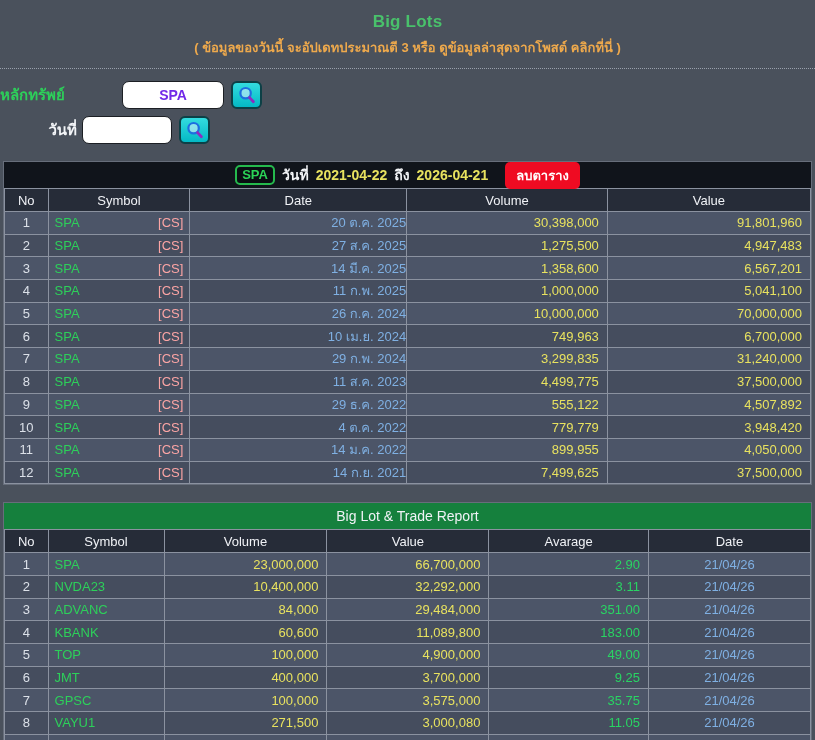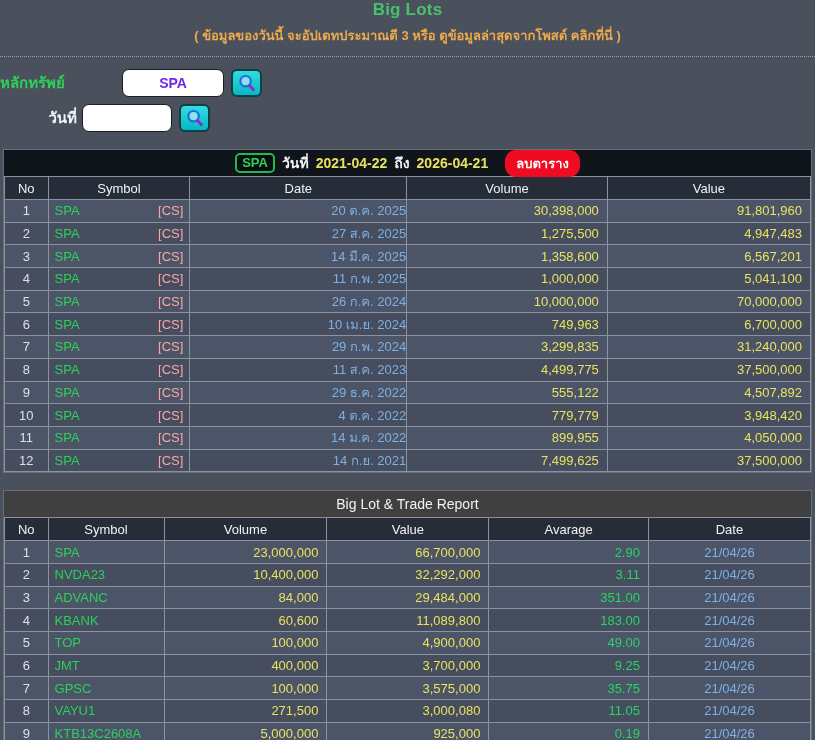--- a/index.html
+++ b/index.html
@@ -1,44 +1,44 @@
 <!DOCTYPE html>
 <html><head>
 <meta charset="utf-8">
 <style>
   html,body{margin:0;padding:0}
   body{width:815px;height:740px;overflow:hidden;background:#4a515c;
        font-family:"Liberation Sans","DejaVu Sans",sans-serif;-webkit-font-smoothing:antialiased}
-  .hdr{padding-top:0;text-align:center}
+  .hdr{padding-top:12px;text-align:center}
   .title{color:#49c16b;font-size:17px;font-weight:700;letter-spacing:.2px}
   .subtitle{color:#eea94c;font-size:13px;font-weight:700;margin-top:5px;cursor:pointer}
   .divider{border:0;border-top:1px dotted #99a0ac;margin:10px 0 0 0;height:0}
   .formarea{padding:12px 0 10px 0}
   .frow{display:flex;align-items:center;height:28px;margin-bottom:7px}
   .flabel{color:#f3f5f8;font-size:15px;font-weight:700}
   .flabel.sym{width:117px;text-align:left}
   .flabel.dat{width:77px;text-align:right}
   input.txt{height:24px;border:1px solid #1c1f24;border-radius:7px;margin-left:5px;text-align:center;
             font-weight:700;font-size:14px;color:#7229e8;outline:none;background:#fff;
             font-family:"Liberation Sans","DejaVu Sans",sans-serif}
   .in-sym{width:96px}.in-date{width:84px}
   .searchbtn{margin-left:7px;width:31px;height:28px;border-radius:6px;border:2px solid #0d4046;
              background:linear-gradient(#33dcdf,#04b9c5);display:flex;align-items:center;
              justify-content:center;cursor:pointer;padding:0;box-sizing:border-box}
   .tbl{margin:0 3px;border:1px solid #676e7b;background:#4a515c}
   .tbl1{margin-top:0}
   .tbl2{margin-top:17px}
   .tbar{height:26px;display:flex;align-items:center;justify-content:center;gap:7px;
         background:#10141b;font-size:14px}
-  .tbar2{background:#404040;color:#f0f2f6}
+  .tbar2{background:#15803d;color:#f0f2f6}
   .badge{color:#2bd356;border:2px solid #25b94d;border-radius:5px;padding:0 5px;font-weight:700;
          font-size:13px;line-height:16px;background:#0a0e13}
   .w{color:#f2f4f7;font-weight:700}
   .y{color:#e8e25f;font-weight:700}
-  .delbtn{margin-left:10px;background:#ef0b22;color:#fff;border:none;border-radius:11px;
+  .delbtn{margin-left:10px;background:#ef0b22;color:#fff;border:none;border-radius:5px;
           font-weight:700;font-size:13px;padding:3px 11px;cursor:pointer;
           font-family:"Liberation Sans","DejaVu Sans",sans-serif}
   table{width:100%;border-collapse:collapse;table-layout:fixed}
   th{background:#262c38;color:#f0f2f6;font-size:13px;font-weight:400;height:22px;
      border:1px solid #8b92a0;padding:0}
   td{height:21.7px;font-size:13px;border:1px solid #8b92a0;padding:0;overflow:hidden;white-space:nowrap}
   tr.odd td{background:#4c5568}
   tr.even td{background:#454d5e}
   .c-no{text-align:center;color:#dbe0e8}
   .symwrap{display:flex;justify-content:space-between;align-items:center;padding:0 6px}

